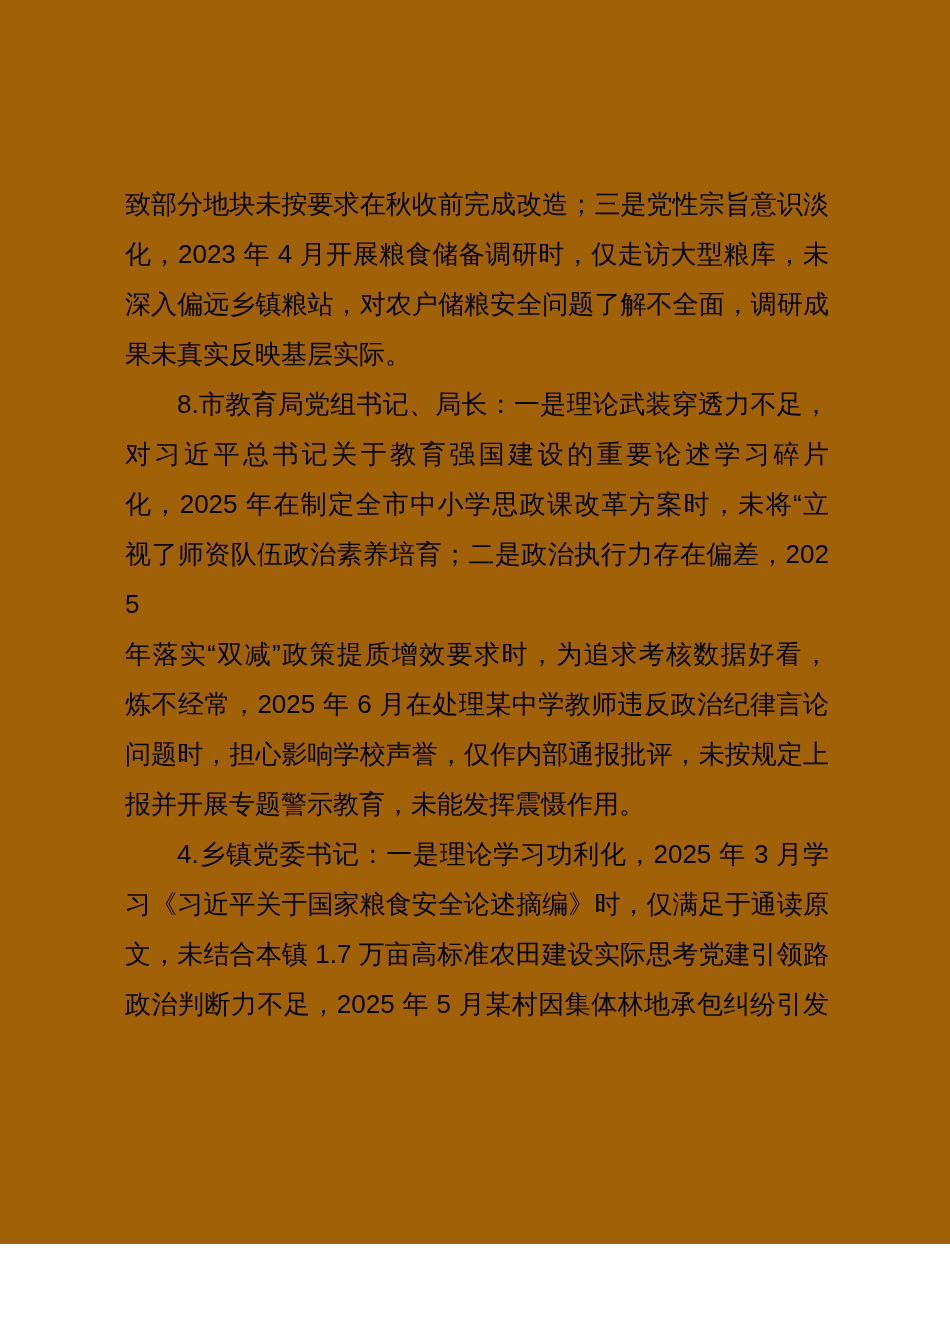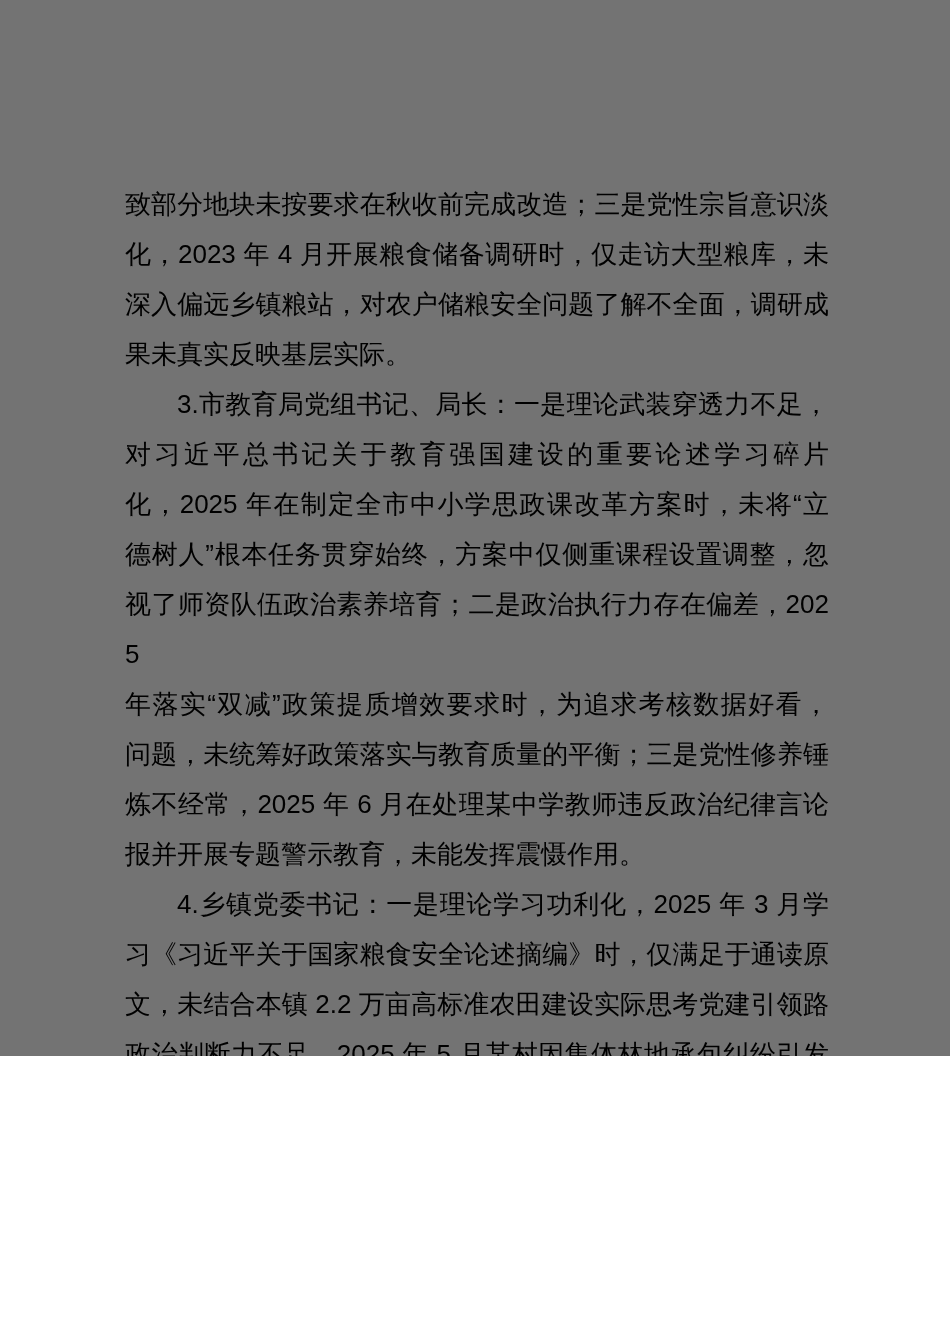--- a/index.html
+++ b/index.html
@@ -8,22 +8,22 @@
   }
   body {
     width: 950px;
     height: 1344px;
     background: #ffffff;
     font-family: "Liberation Sans", sans-serif;
   }
   .doc-page {
     position: relative;
     width: 950px;
-    height: 1056px;
-    background: #737373;
+    height: 1244px;
+    background: #a16207;
     overflow: hidden;
   }
   .doc-body {
     position: absolute;
     left: 125px;
     top: 179px;
     width: 704px;
     color: #000000;
     font-size: 26px;
     font-weight: 400;
@@ -52,30 +52,29 @@
 
 <div class="doc-page">
   <div class="doc-body">
       <div class="paragraph">
         <div class="text-line">致部分地块未按要求在秋收前完成改造；三是党性宗旨意识淡</div>
         <div class="text-line">化，2023 年 4 月开展粮食储备调研时，仅走访大型粮库，未</div>
         <div class="text-line">深入偏远乡镇粮站，对农户储粮安全问题了解不全面，调研成</div>
         <div class="text-line para-end">果未真实反映基层实际。</div>
       </div>
       <div class="paragraph">
-        <div class="text-line first-indent">3.市教育局党组书记、局长：一是理论武装穿透力不足，</div>
+        <div class="text-line first-indent">8.市教育局党组书记、局长：一是理论武装穿透力不足，</div>
         <div class="text-line">对习近平总书记关于教育强国建设的重要论述学习碎片</div>
         <div class="text-line">化，2025 年在制定全市中小学思政课改革方案时，未将“立</div>
-        <div class="text-line">德树人”根本任务贯穿始终，方案中仅侧重课程设置调整，忽</div>
         <div class="text-line">视了师资队伍政治素养培育；二是政治执行力存在偏差，2025</div>
         <div class="text-line">年落实“双减”政策提质增效要求时，为追求考核数据好看，</div>
-        <div class="text-line">问题，未统筹好政策落实与教育质量的平衡；三是党性修养锤</div>
         <div class="text-line">炼不经常，2025 年 6 月在处理某中学教师违反政治纪律言论</div>
+        <div class="text-line">问题时，担心影响学校声誉，仅作内部通报批评，未按规定上</div>
         <div class="text-line para-end">报并开展专题警示教育，未能发挥震慑作用。</div>
       </div>
       <div class="paragraph">
         <div class="text-line first-indent">4.乡镇党委书记：一是理论学习功利化，2025 年 3 月学</div>
         <div class="text-line">习《习近平关于国家粮食安全论述摘编》时，仅满足于通读原</div>
-        <div class="text-line">文，未结合本镇 2.2 万亩高标准农田建设实际思考党建引领路</div>
+        <div class="text-line">文，未结合本镇 1.7 万亩高标准农田建设实际思考党建引领路</div>
         <div class="text-line">政治判断力不足，2025 年 5 月某村因集体林地承包纠纷引发</div>
       </div>
     </div>
 </div>
 
 </body></html>

